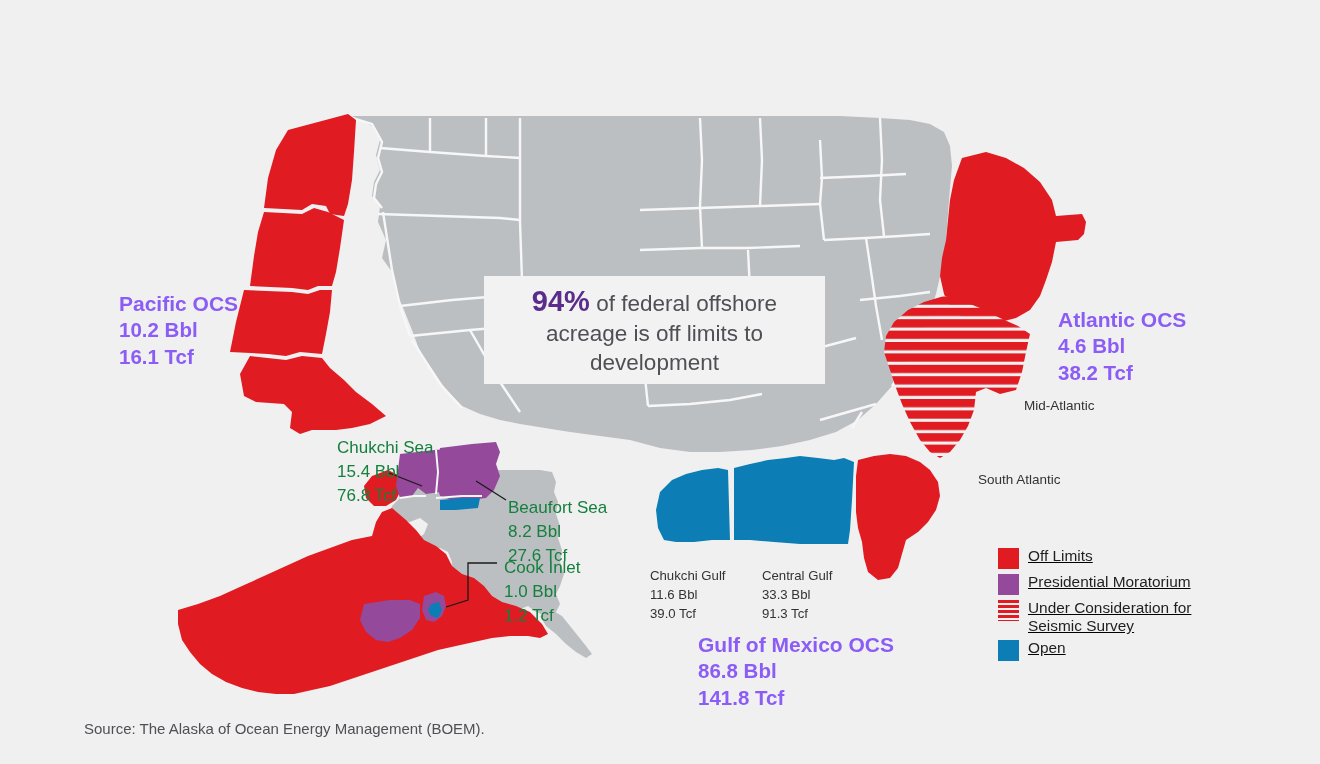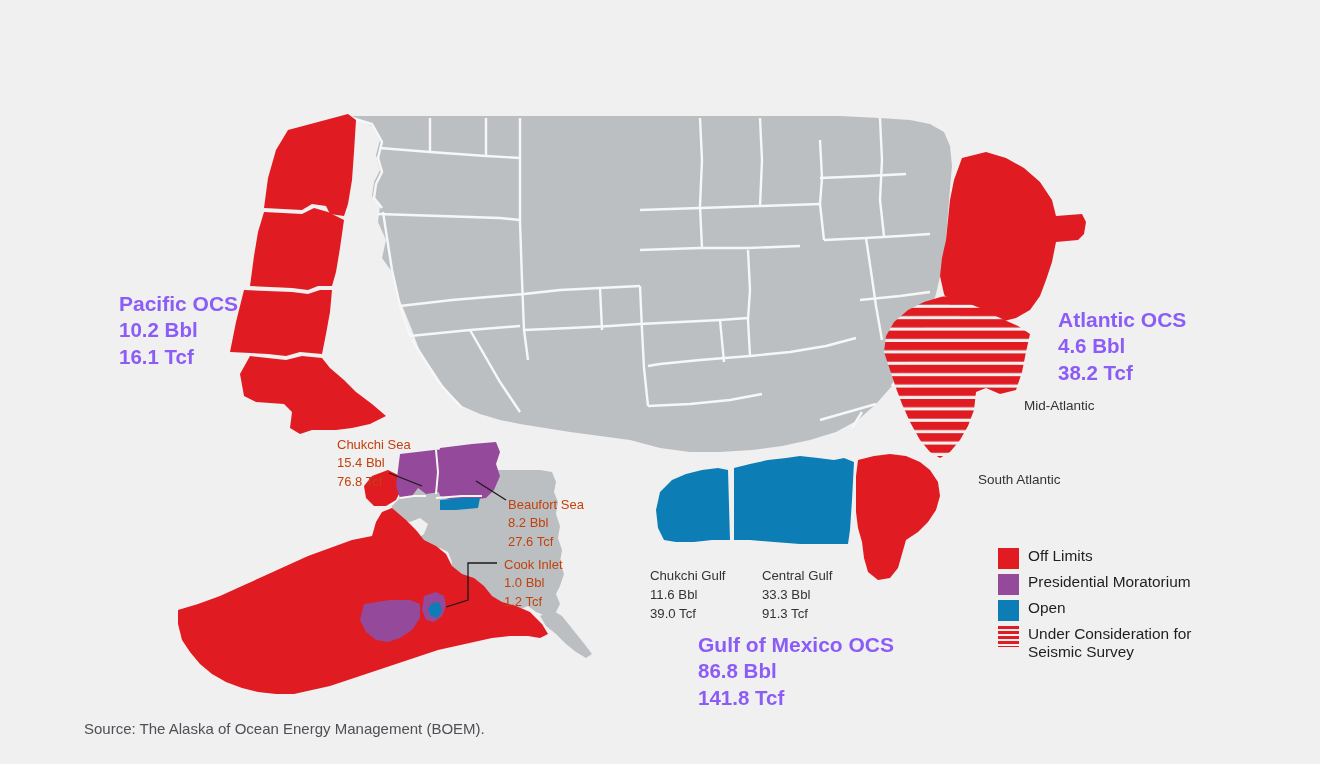--- a/index.html
+++ b/index.html
@@ -34,27 +34,27 @@
   }
   .callout .ctext { font-size: 22.5px; color: #4f4f55; padding: 0 14px; }
   .callout .pct { font-size: 29px; font-weight: bold; color: #5a2d8c; }
 
   
   .reglabel { position: absolute; color: #8b5cf6; font-weight: bold; font-size: 21px; line-height: 1.30; white-space: nowrap; }
   .reglabel .nm { font-size: 21px; }
   .reglabel .v  { font-size: 20.5px; }
 
   
-  .smlabel { position: absolute; color: #c2410c; font-size: 13px; line-height: 1.42; white-space: nowrap; }
+  .smlabel { position: absolute; color: #15803d; font-size: 17px; line-height: 1.42; white-space: nowrap; }
   .gulfsub { position: absolute; color: #333333; font-size: 13.2px; line-height: 1.45; white-space: nowrap; }
   .annot { position: absolute; color: #333333; font-size: 13.5px; white-space: nowrap; }
 
   
   .legend { position: absolute; left: 998px; top: 547px; width: 210px; }
-  .legrow { display: flex; align-items: flex-start; margin-bottom: 4px; }
+  .legrow { display: flex; align-items: flex-start; margin-bottom: 4px; text-decoration: underline; }
   .swatch { width: 21px; height: 21px; flex: 0 0 21px; margin-right: 9px; margin-top: 1px; }
   .legtext { font-size: 15.4px; color: #1f1f1f; line-height: 1.18; font-weight: normal; }
   .sw-striped {
     background:
       repeating-linear-gradient(to bottom,
         #e11b22 0px, #e11b22 3px,
         #f0f0f0 3px, #f0f0f0 5px);
   }
 
   
@@ -229,20 +229,23 @@
       <path d="M400,498 L414,496 L426,496"></path>
     </g>
 
     <g stroke="#1a1a1a" stroke-width="1.3" fill="none">
       <line x1="389" y1="473" x2="422" y2="486"></line>
       <line x1="506" y1="500" x2="476" y2="481"></line>
       <polyline points="497,563 468,563 468,600 446,607"></polyline>
     </g>
   </svg>
 
+  <div class="callout">
+    <div class="ctext"><span class="pct">94%</span><span> of federal offshore acreage is off limits to development</span></div>
+  </div>
 
   <div class="reglabel" style="left:119px; top:290px;">
     <div class="nm">Pacific OCS</div>
     <div class="v">10.2 Bbl</div>
     <div class="v">16.1 Tcf</div>
   </div>
 
   <div class="reglabel" style="left:1058px; top:306px;">
     <div class="nm">Atlantic OCS</div>
     <div class="v">4.6 Bbl</div>
@@ -293,24 +296,24 @@
   <div class="legend">
     <div class="legrow">
       <div class="swatch" style="background:#e11b22;"></div>
       <div class="legtext">Off Limits</div>
     </div>
     <div class="legrow">
       <div class="swatch" style="background:#94499a;"></div>
       <div class="legtext">Presidential Moratorium</div>
     </div>
     <div class="legrow">
+      <div class="swatch sw-striped"></div>
+      <div class="legtext">Under Consideration for Seismic Survey</div>
+    </div>
+    <div class="legrow">
       <div class="swatch" style="background:#0d7db5;"></div>
       <div class="legtext">Open</div>
     </div>
-    <div class="legrow">
-      <div class="swatch sw-striped"></div>
-      <div class="legtext">Under Consideration for Seismic Survey</div>
-    </div>
   </div>
 
   <div class="source">Source: The Alaska of Ocean Energy Management (BOEM).</div>
 
 </div>
 
 </body></html>

